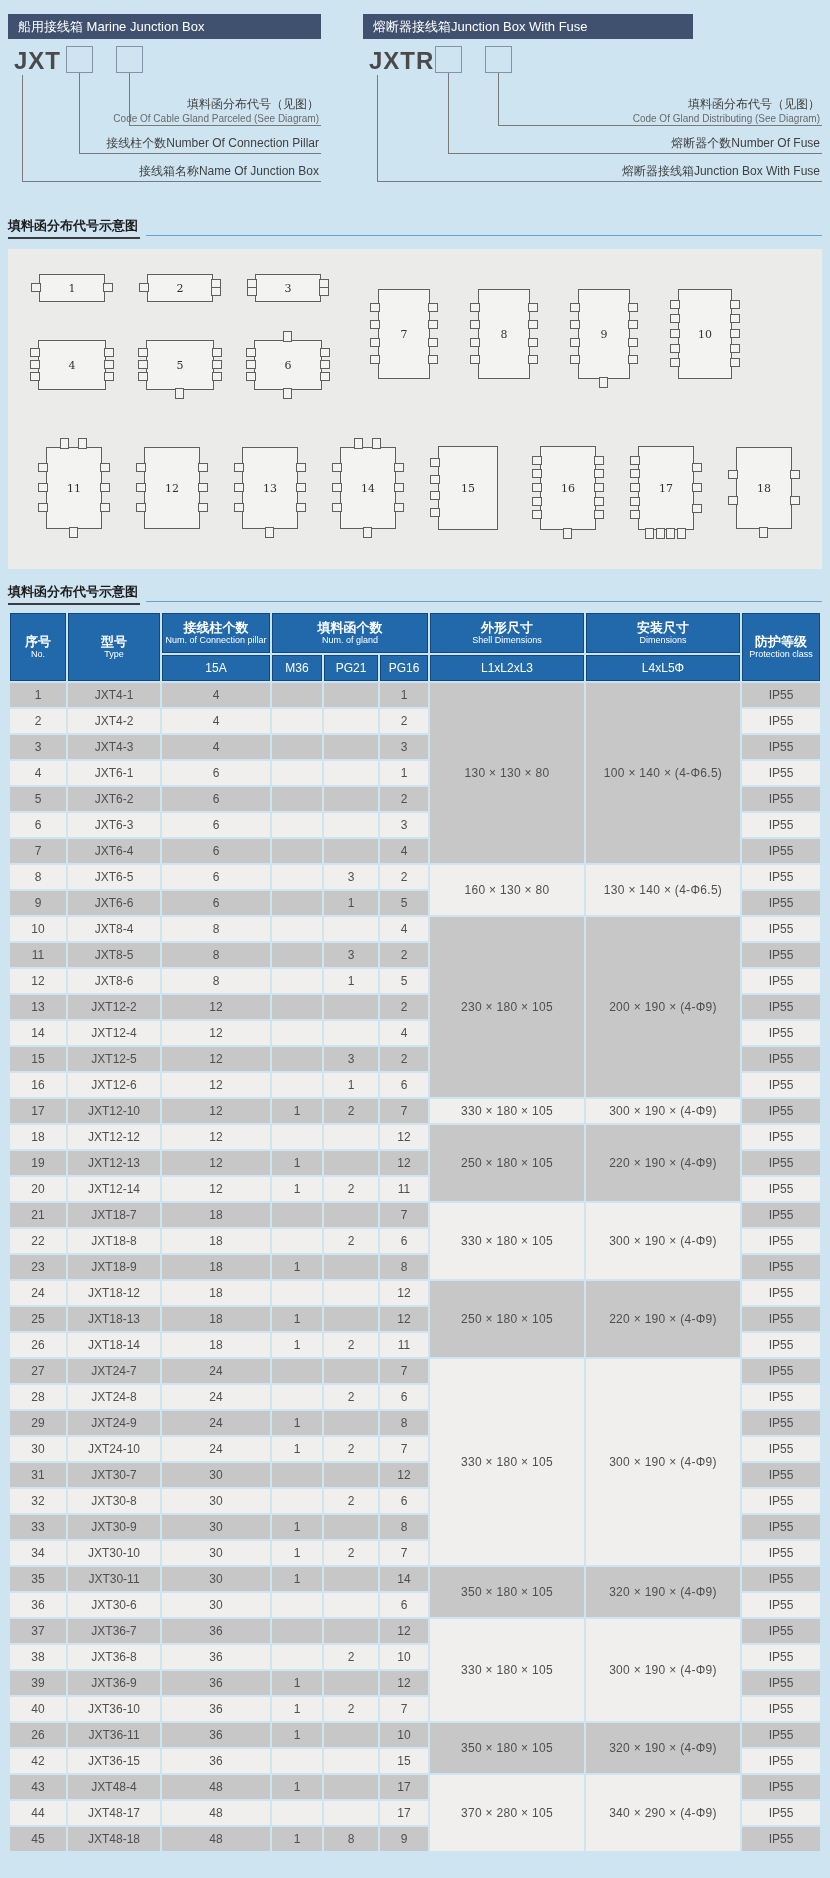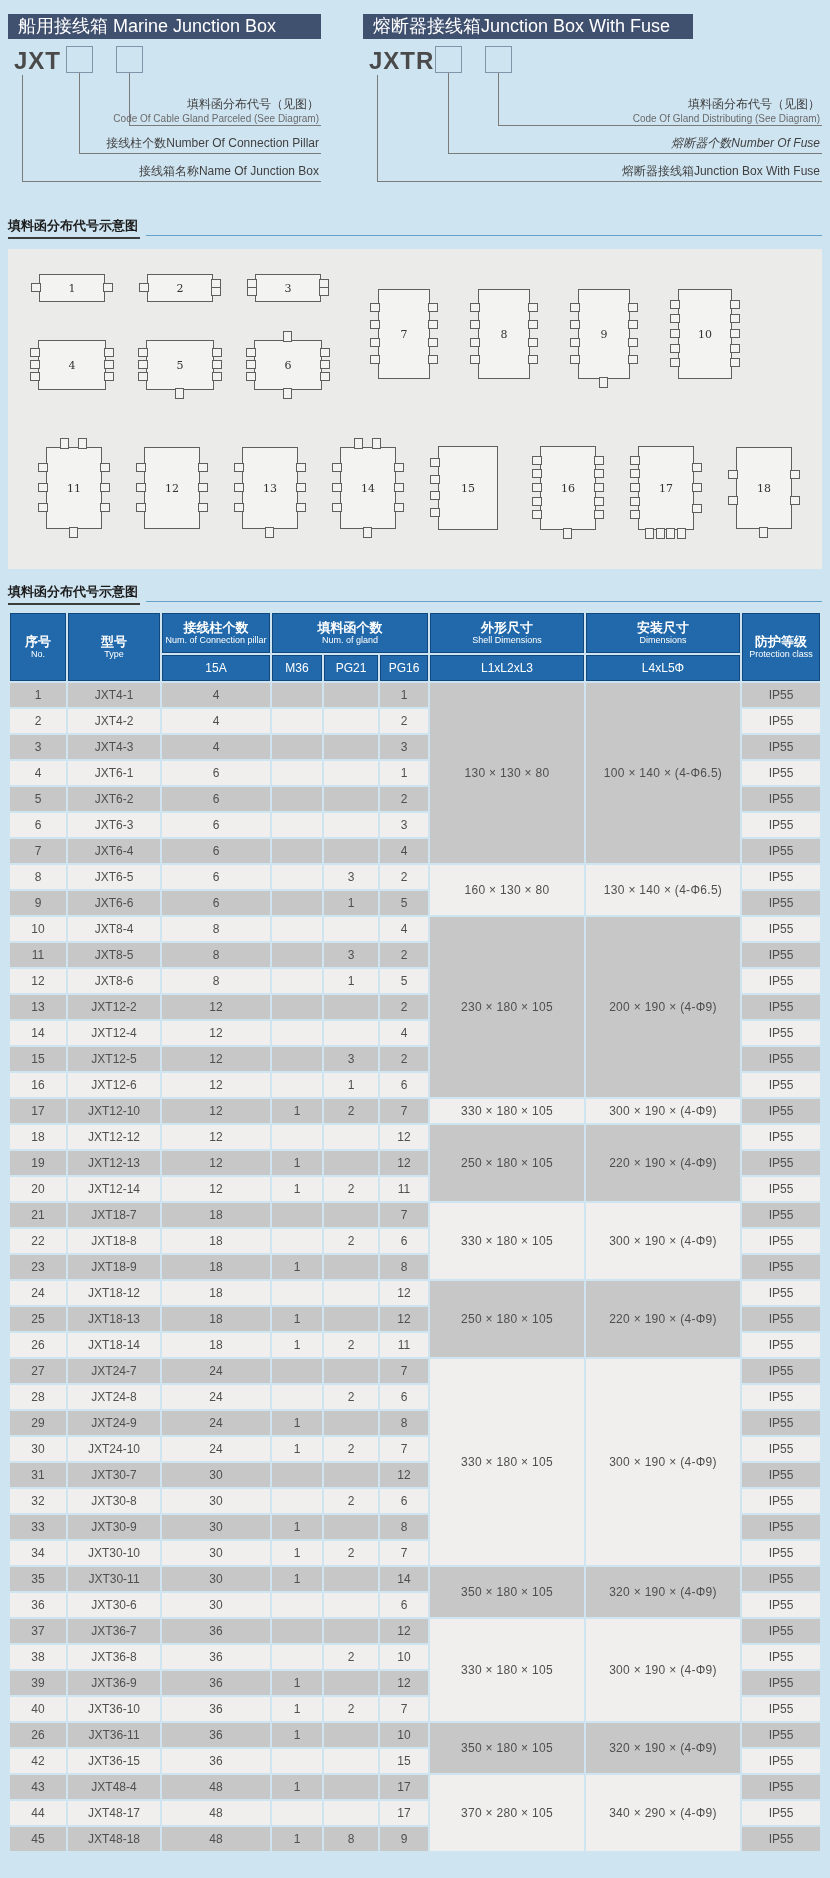--- a/index.html
+++ b/index.html
@@ -14,21 +14,21 @@
   
   .sec{display:flex;align-items:flex-end;height:20px;margin-top:2px;}
   .sec-text{font-size:13px;font-weight:bold;color:#1c1c1c;border-bottom:2px solid #3c3c3c;padding:0 2px 2px 0;}
   .sec-line{flex:1;border-bottom:1px solid #69a2c9;margin-left:6px;height:0;margin-bottom:3px;}
 
   
   .code-area{display:flex;margin-top:8px;}
   .code-block{position:relative;}
   .cb-left{width:313px;margin-right:42px;}
   .cb-right{width:459px;}
-  .code-bar{height:25px;background:#40506f;color:#fff;font-size:18px;line-height:25px;padding-left:10px;box-sizing:border-box;}
+  .code-bar{height:25px;background:#40506f;color:#fff;font-size:13px;line-height:25px;padding-left:10px;box-sizing:border-box;}
   .cb-left .code-bar{width:313px;}
   .cb-right .code-bar{width:330px;}
   .code-body{position:relative;height:166px;}
   .code-text{position:absolute;left:6px;top:8px;font-size:24px;font-weight:bold;color:#4a4a4a;letter-spacing:1px;}
   .sq{position:absolute;top:7px;width:25px;height:25px;border:1px solid #8494a8;background:transparent;}
   .lbl{position:absolute;right:0;border-left:1px solid #7a7a7a;border-bottom:1px solid #7a7a7a;}
   .lbl .zh{display:block;font-size:12px;color:#3f3f3f;text-align:right;}
   .lbl .en{display:block;font-size:10px;color:#6a6a6a;text-align:right;}
   .lbl-in{position:absolute;right:2px;bottom:1px;white-space:nowrap;}
 
@@ -97,21 +97,21 @@
       <div class="code-body">
         <span class="code-text">JXTR</span>
         <span class="sq" style="left:72px;"></span>
         <span class="sq" style="left:122px;"></span>
         <div class="lbl" style="left:135px;top:34px;height:52px;">
           <span class="lbl-in">
             <span class="zh">填料函分布代号（见图）</span>
             <span class="en">Code Of Gland Distributing (See Diagram)</span>
           </span>
         </div>
-        <div class="lbl" style="left:85px;top:34px;height:80px;font-style:italic;">
+        <div class="lbl" style="left:85px;top:34px;height:80px;">
           <span class="lbl-in">
               <span class="zh">熔断器个数Number Of Fuse</span>
             </span>
         </div>
         <div class="lbl" style="left:14px;top:36px;height:106px;">
           <span class="lbl-in">
               <span class="zh">熔断器接线箱Junction Box With Fuse</span>
             </span>
         </div>
       </div>

